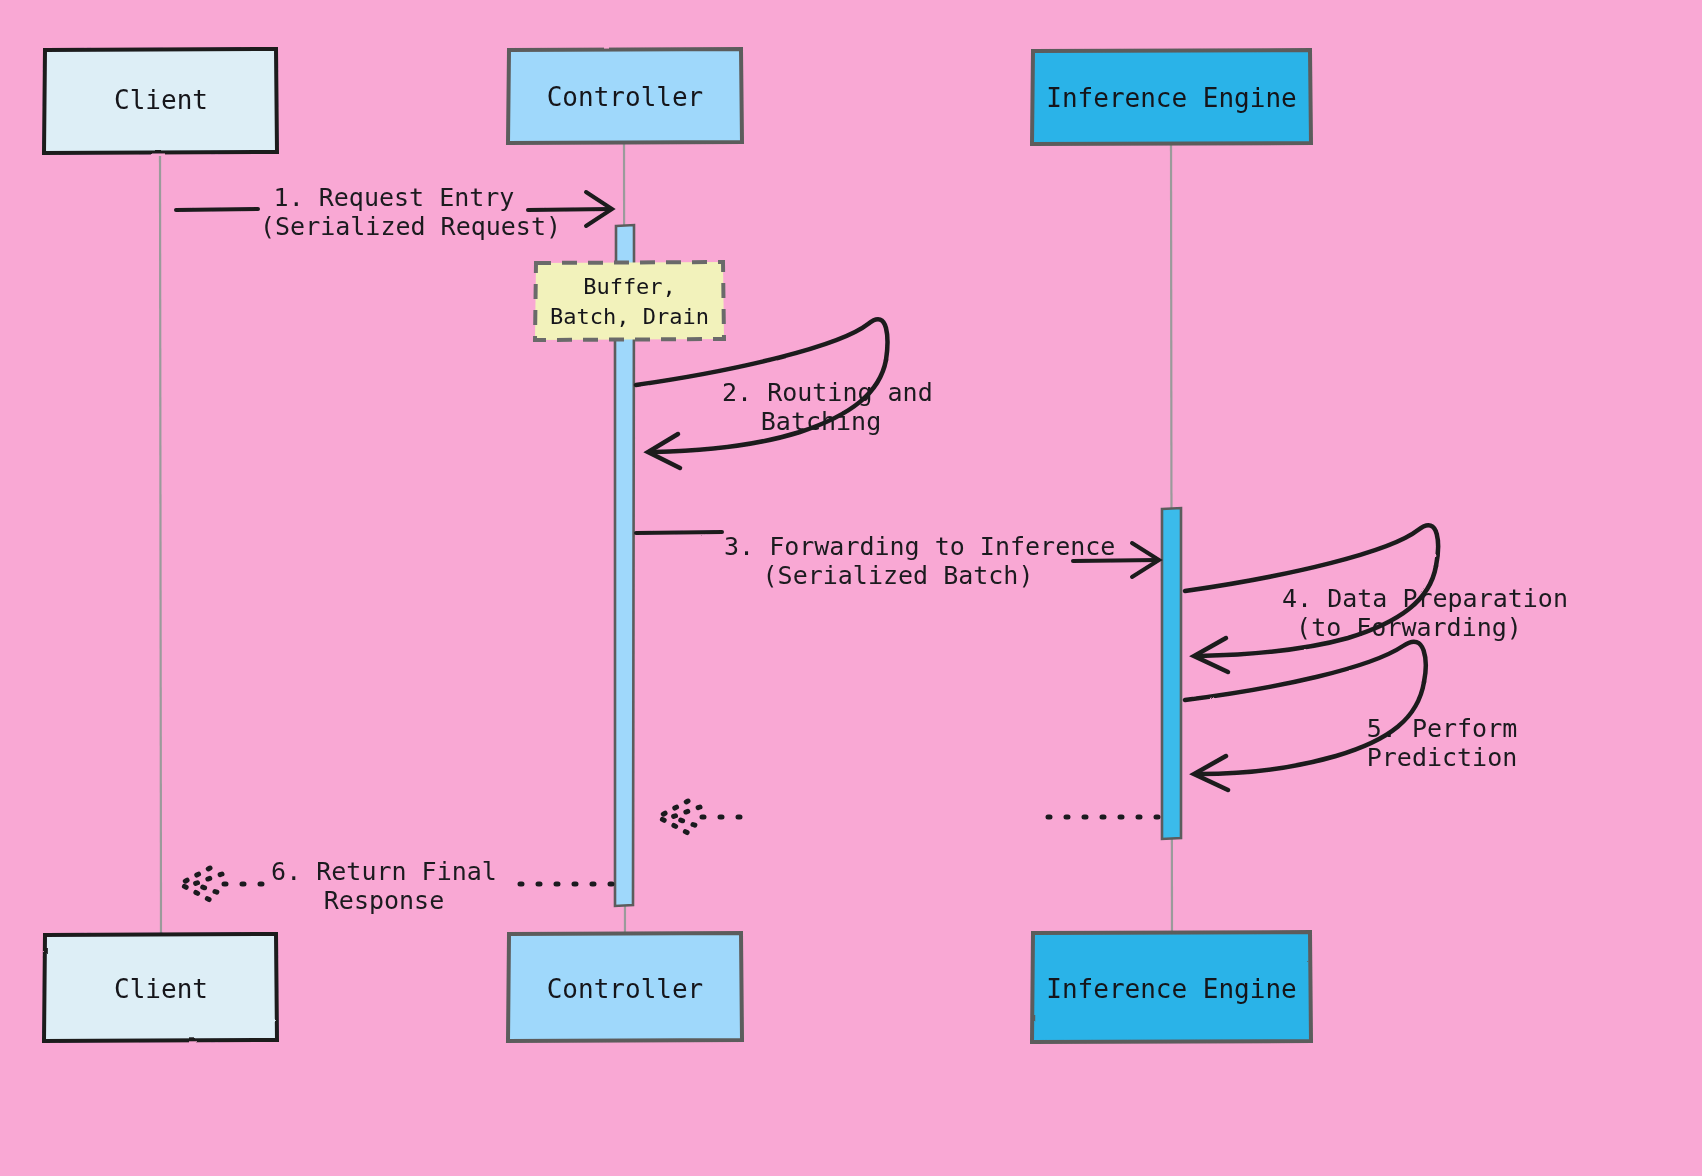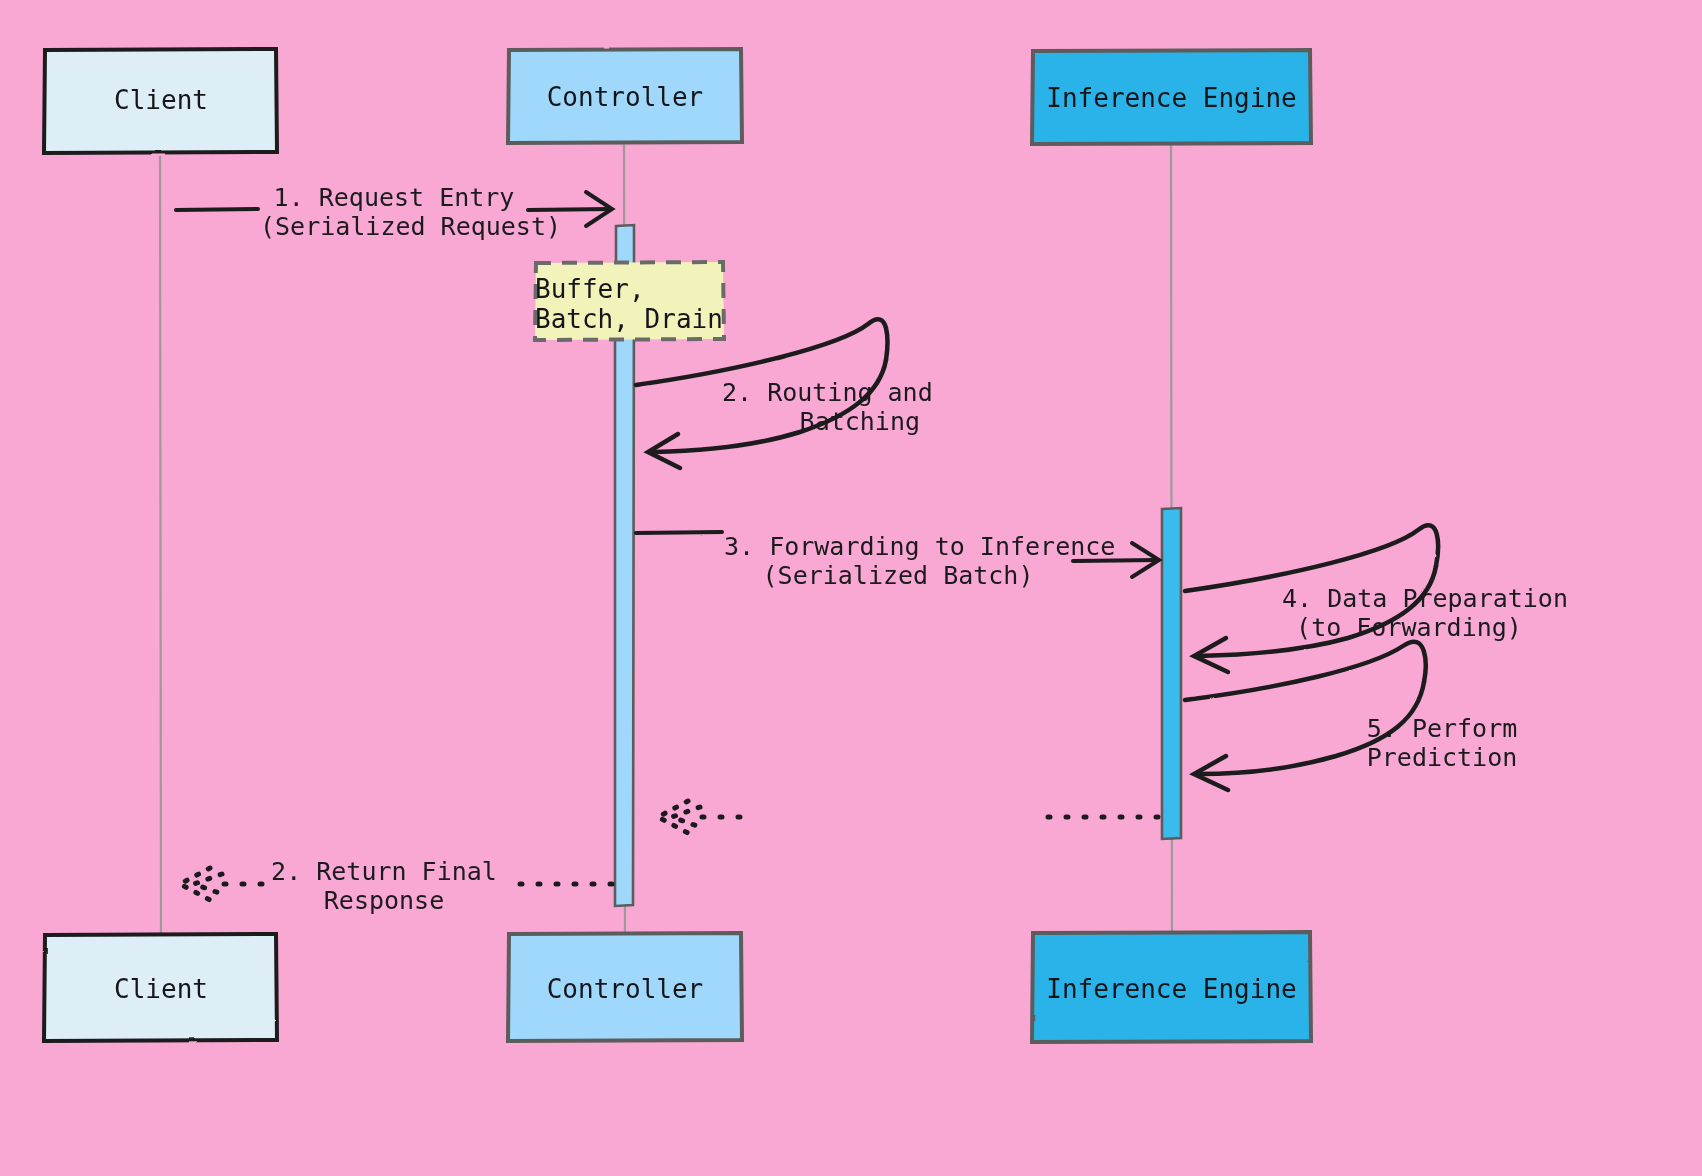--- a/index.html
+++ b/index.html
@@ -35,24 +35,24 @@
     font-family: "DejaVu Sans Mono", monospace;
     font-size: 26px;
     color: #15151a;
     white-space: pre;
     text-align: center;
     line-height: 1.1;
   }
   .note-label {
     position: absolute;
     font-family: "DejaVu Sans Mono", monospace;
-    font-size: 26px;
+    font-size: 22px;
     color: #15151a;
     white-space: pre;
-    text-align: left;
+    text-align: center;
     line-height: 1.25;
   }
   .msg-label {
     text-align: center;
   }
 </style>
 </head>
 <body>
 
 <div id="canvas">
@@ -153,28 +153,28 @@
   <div class="actor-label" style="left:508px; top:975px; width:234px;">Controller</div>
   <div class="actor-label" style="left:1032px; top:975px; width:279px;">Inference Engine</div>
 
   <div class="note-label" style="left:535px; top:273px; width:189px;">Buffer,</div>
   <div class="note-label" style="left:535px; top:303px; width:189px;">Batch, Drain</div>
 
   <div class="lbl msg-label" style="left:260px; top:183px; width:268px;">1. Request Entry</div>
   <div class="lbl msg-label" style="left:260px; top:212px; width:268px;">(Serialized Request)</div>
 
   <div class="lbl msg-label" style="left:722px; top:378px; width:198px;">2. Routing and</div>
-  <div class="lbl msg-label" style="left:722px; top:407px; width:198px;text-align:right;">Batching</div>
+  <div class="lbl msg-label" style="left:722px; top:407px; width:198px;">Batching</div>
 
   <div class="lbl msg-label" style="left:724px; top:532px; width:348px;">3. Forwarding to Inference</div>
   <div class="lbl msg-label" style="left:724px; top:561px; width:348px;">(Serialized Batch)</div>
 
   <div class="lbl msg-label" style="left:1282px; top:584px; width:254px;">4. Data Preparation</div>
   <div class="lbl msg-label" style="left:1282px; top:613px; width:254px;">(to Forwarding)</div>
 
   <div class="lbl msg-label" style="left:1358px; top:714px; width:168px;">5. Perform</div>
   <div class="lbl msg-label" style="left:1358px; top:743px; width:168px;">Prediction</div>
 
 
-  <div class="lbl msg-label" style="left:262px; top:857px; width:244px;">2. Return Final</div>
+  <div class="lbl msg-label" style="left:262px; top:857px; width:244px;">6. Return Final</div>
   <div class="lbl msg-label" style="left:262px; top:886px; width:244px;">Response</div>
 
 </div>
 
 </body></html>

